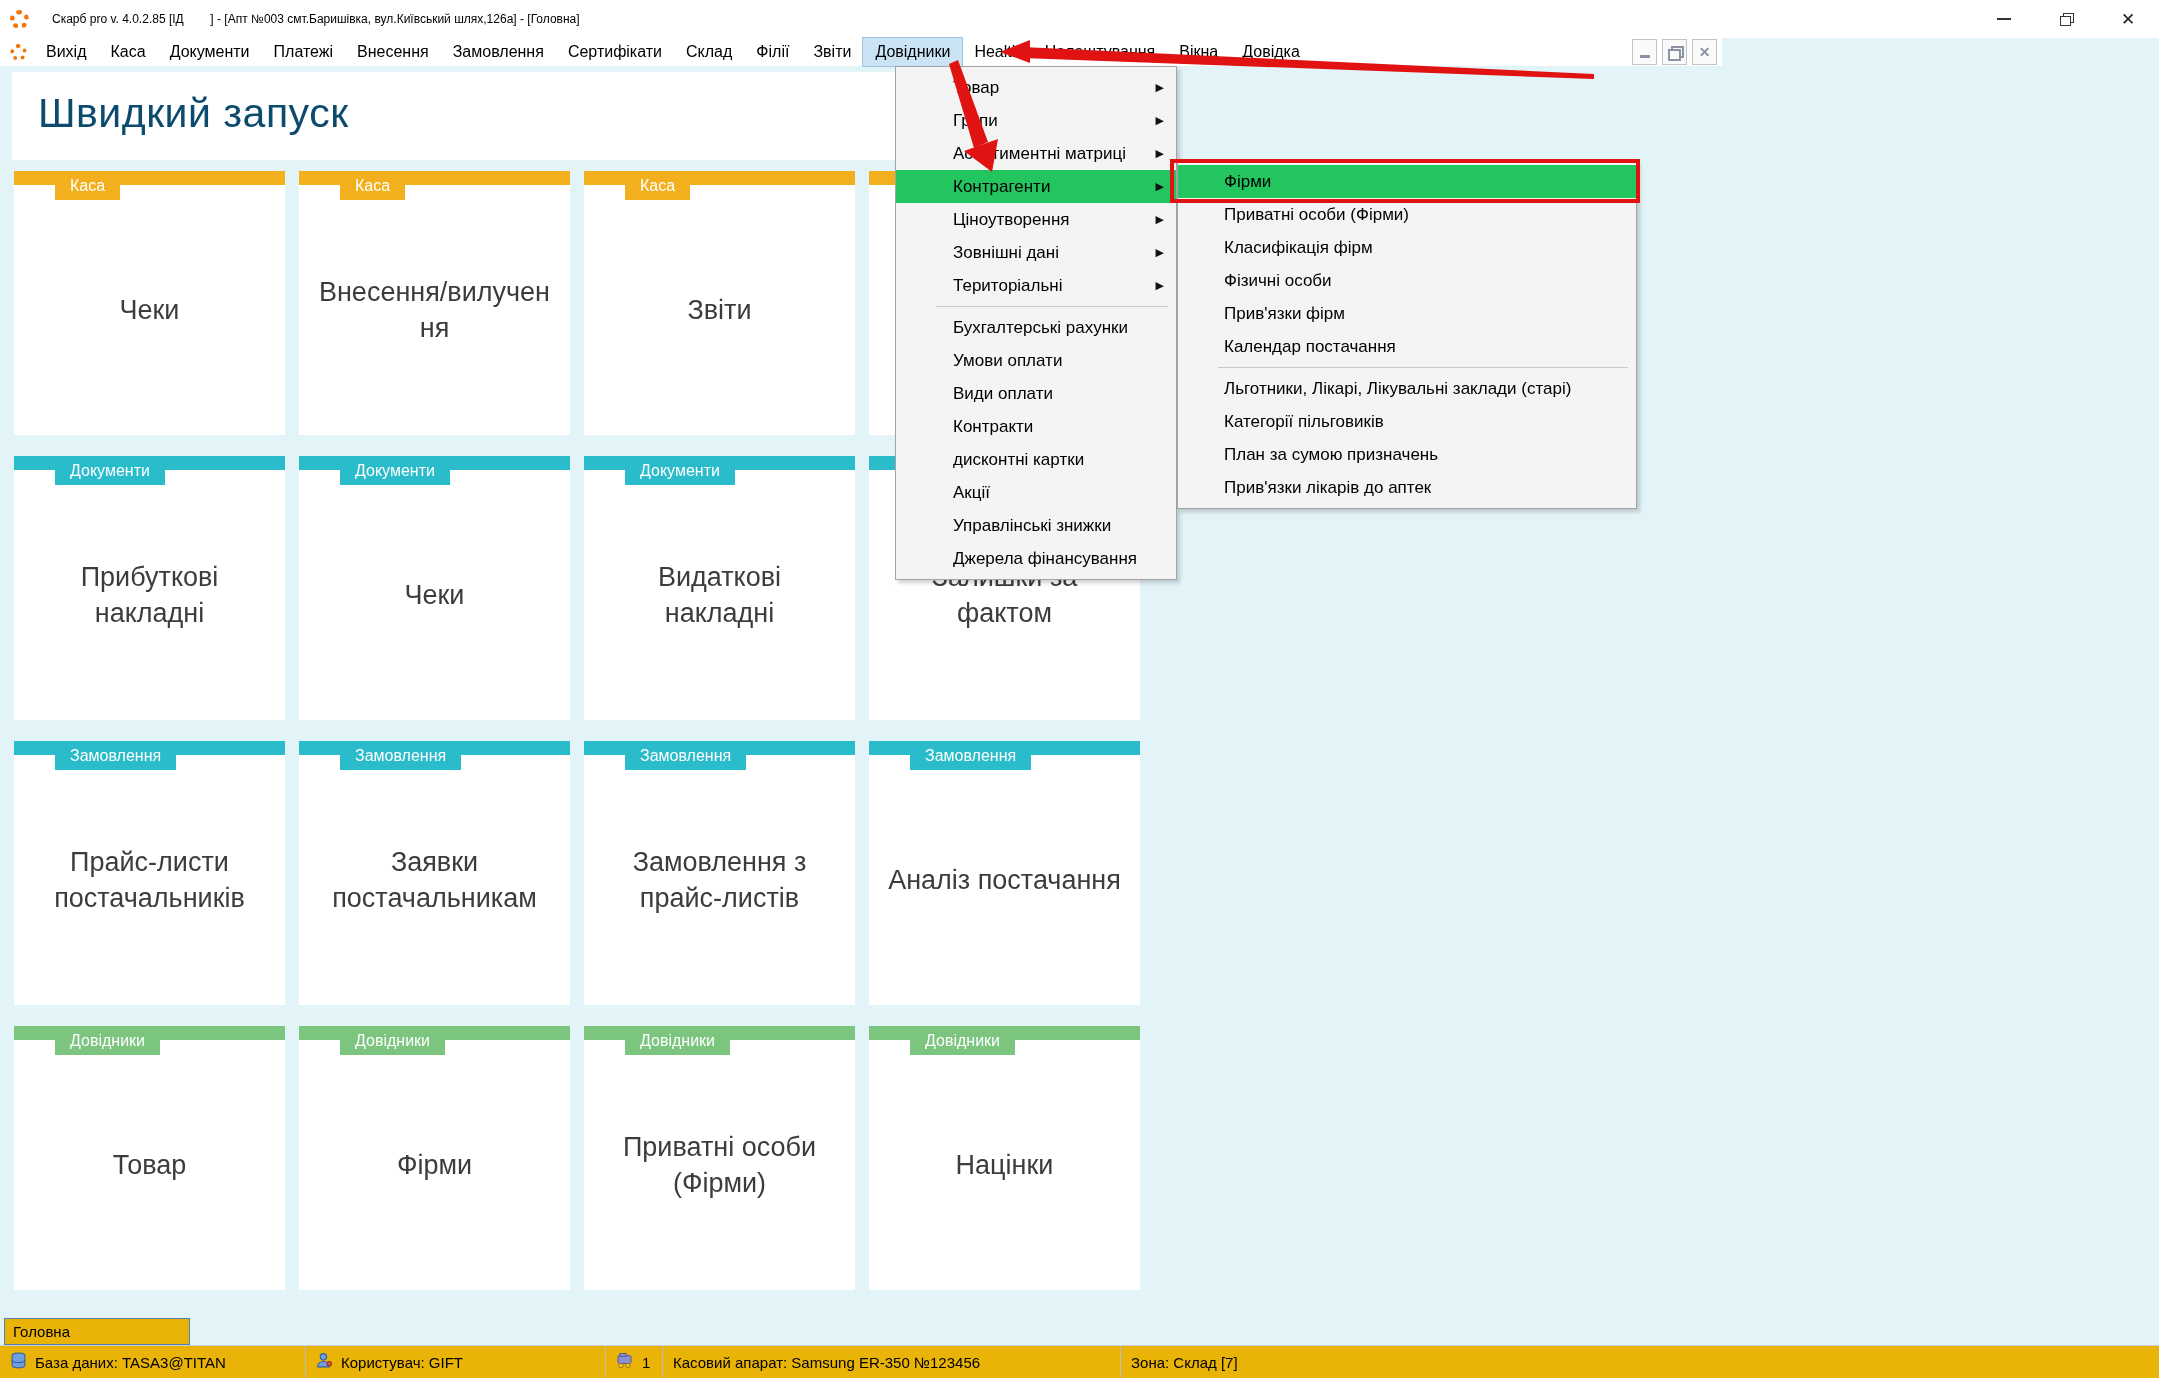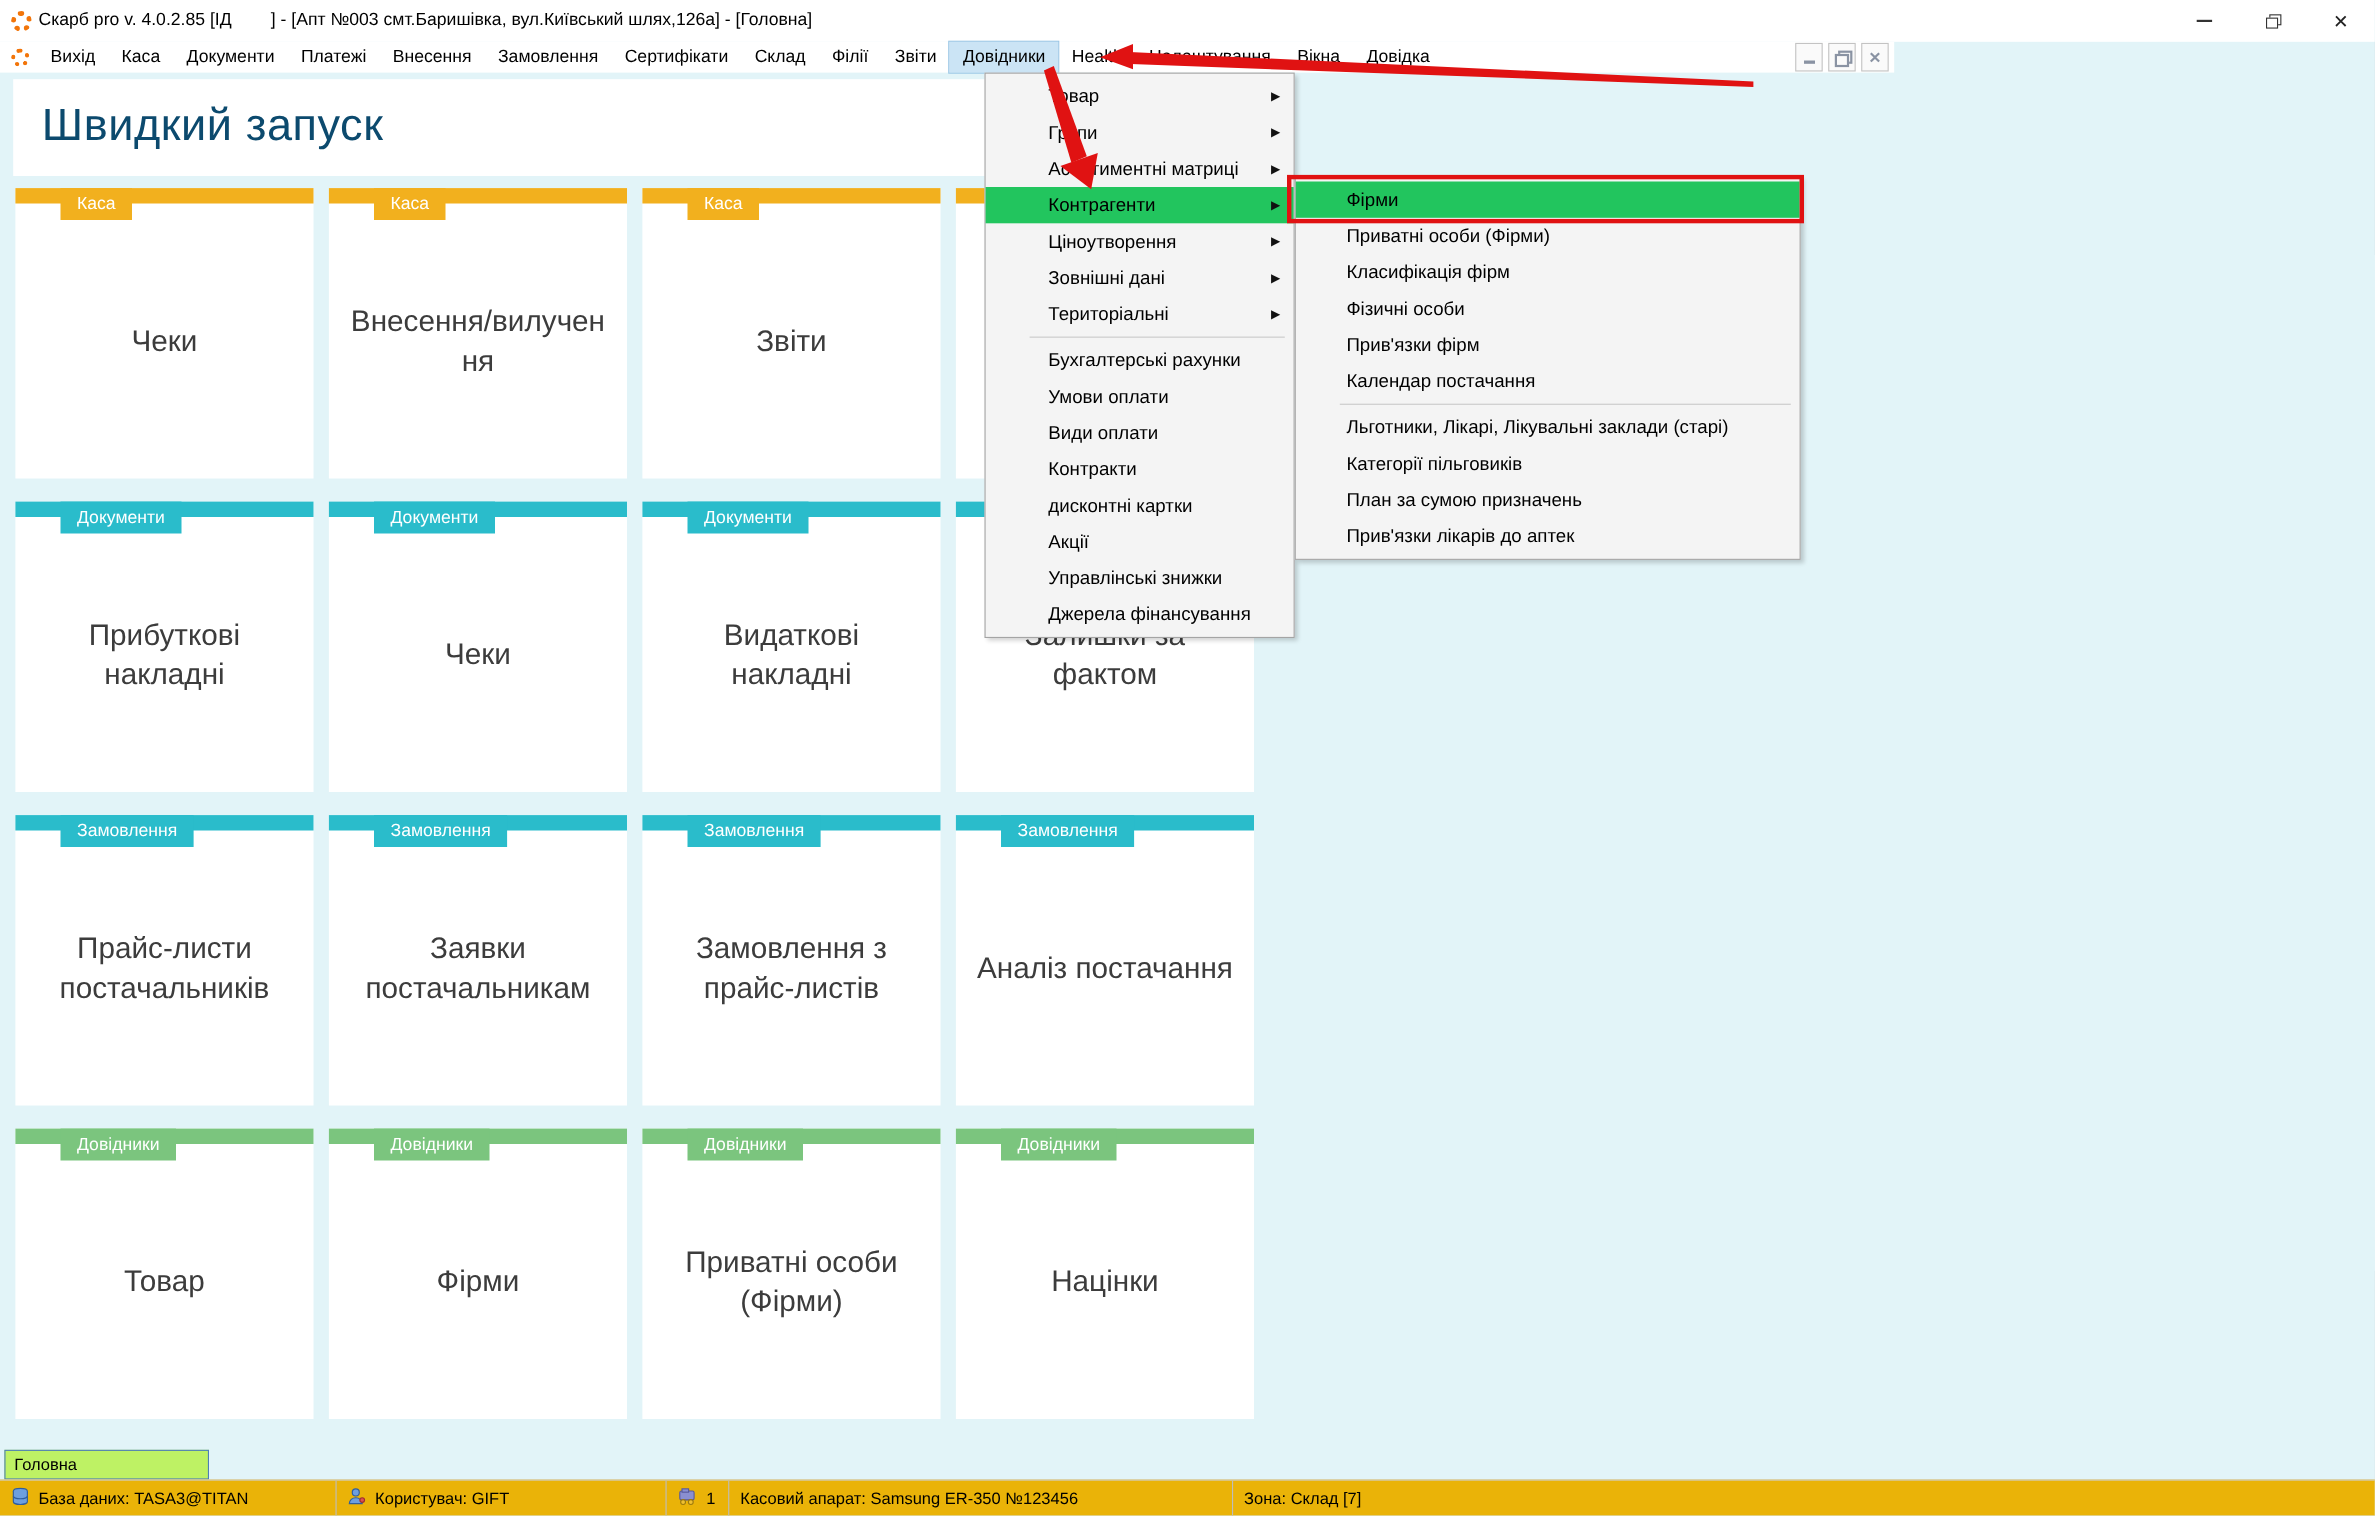--- a/index.html
+++ b/index.html
@@ -11,21 +11,21 @@
   
   .titlebar {
     position:absolute; left:0; top:0; width:2159px; height:38px; background:#ffffff;
     display:flex; align-items:center; padding-left:10px;
   }
   .app-icon {
     width:19px; height:19px; border:5px dotted #f2750a; border-radius:50%;
     display:inline-block; flex:0 0 auto;
   }
   .app-icon.small { width:17px; height:17px; border-width:4px; }
-  .title-text { margin-left:6px; font-size:16px; white-space:pre;text-align:center; }
+  .title-text { margin-left:23px; font-size:12px; white-space:pre;text-align:center; }
   .win-controls { position:absolute; right:0; top:0; height:38px; display:flex; }
   .wc { width:62px; height:38px; display:flex; align-items:center; justify-content:center; font-size:17px; color:#222; }
   .g-minbar { width:14px; height:2px; background:#333; display:inline-block; }
   .g-restore { position:relative; width:13px; height:12px; display:inline-block; }
   .g-restore:before { content:""; position:absolute; left:3px; top:0; width:9px; height:8px; border:1.5px solid #333; background:transparent; }
   .g-restore:after  { content:""; position:absolute; left:0; top:3px; width:9px; height:8px; border:1.5px solid #333; background:#fff; }
   
   .menubar {
     position:absolute; left:0; top:38px; width:1722px; height:28px; background:#ffffff;
     display:flex; align-items:stretch; padding-left:10px; font-size:16px;
@@ -60,21 +60,21 @@
   .dropdown { left:895px; top:66px; width:282px; z-index:25; }
   .submenu  { left:1177px; top:160px; width:460px; z-index:30; }
   .pop-item { height:33px; display:flex; align-items:center; padding-left:57px; position:relative; white-space:nowrap; }
   .submenu .pop-item { padding-left:46px; }
   .pop-item.highlighted { background:#22c55e; }
   .pop-sep { height:1px; background:#c9c9c9; margin:4px 8px 4px 40px; }
   .pop-arrow { position:absolute; right:12px; font-size:11px; color:#111; }
   
   .tab {
     position:absolute; left:4px; top:1318px; width:186px; height:27px;
-    background:#bef264; border:1px solid #4e7fb5; font-size:15px;
+    background:#eab308; border:1px solid #4e7fb5; font-size:15px;
     display:flex; align-items:center; padding-left:8px;
   }
   .statusbar {
     position:absolute; left:0; top:1345px; width:2159px; height:33px;
     background:#eab308; border-top:1px solid #cfcfcf; display:flex; align-items:center; font-size:15px;
   }
   .status-item { height:100%; display:flex; align-items:center; gap:8px;
                  padding:0 10px; border-right:1px solid #bdbdbd; }
   .status-item:last-child { border-right:none; flex:1; }
   .status-item svg { flex:0 0 auto; }

